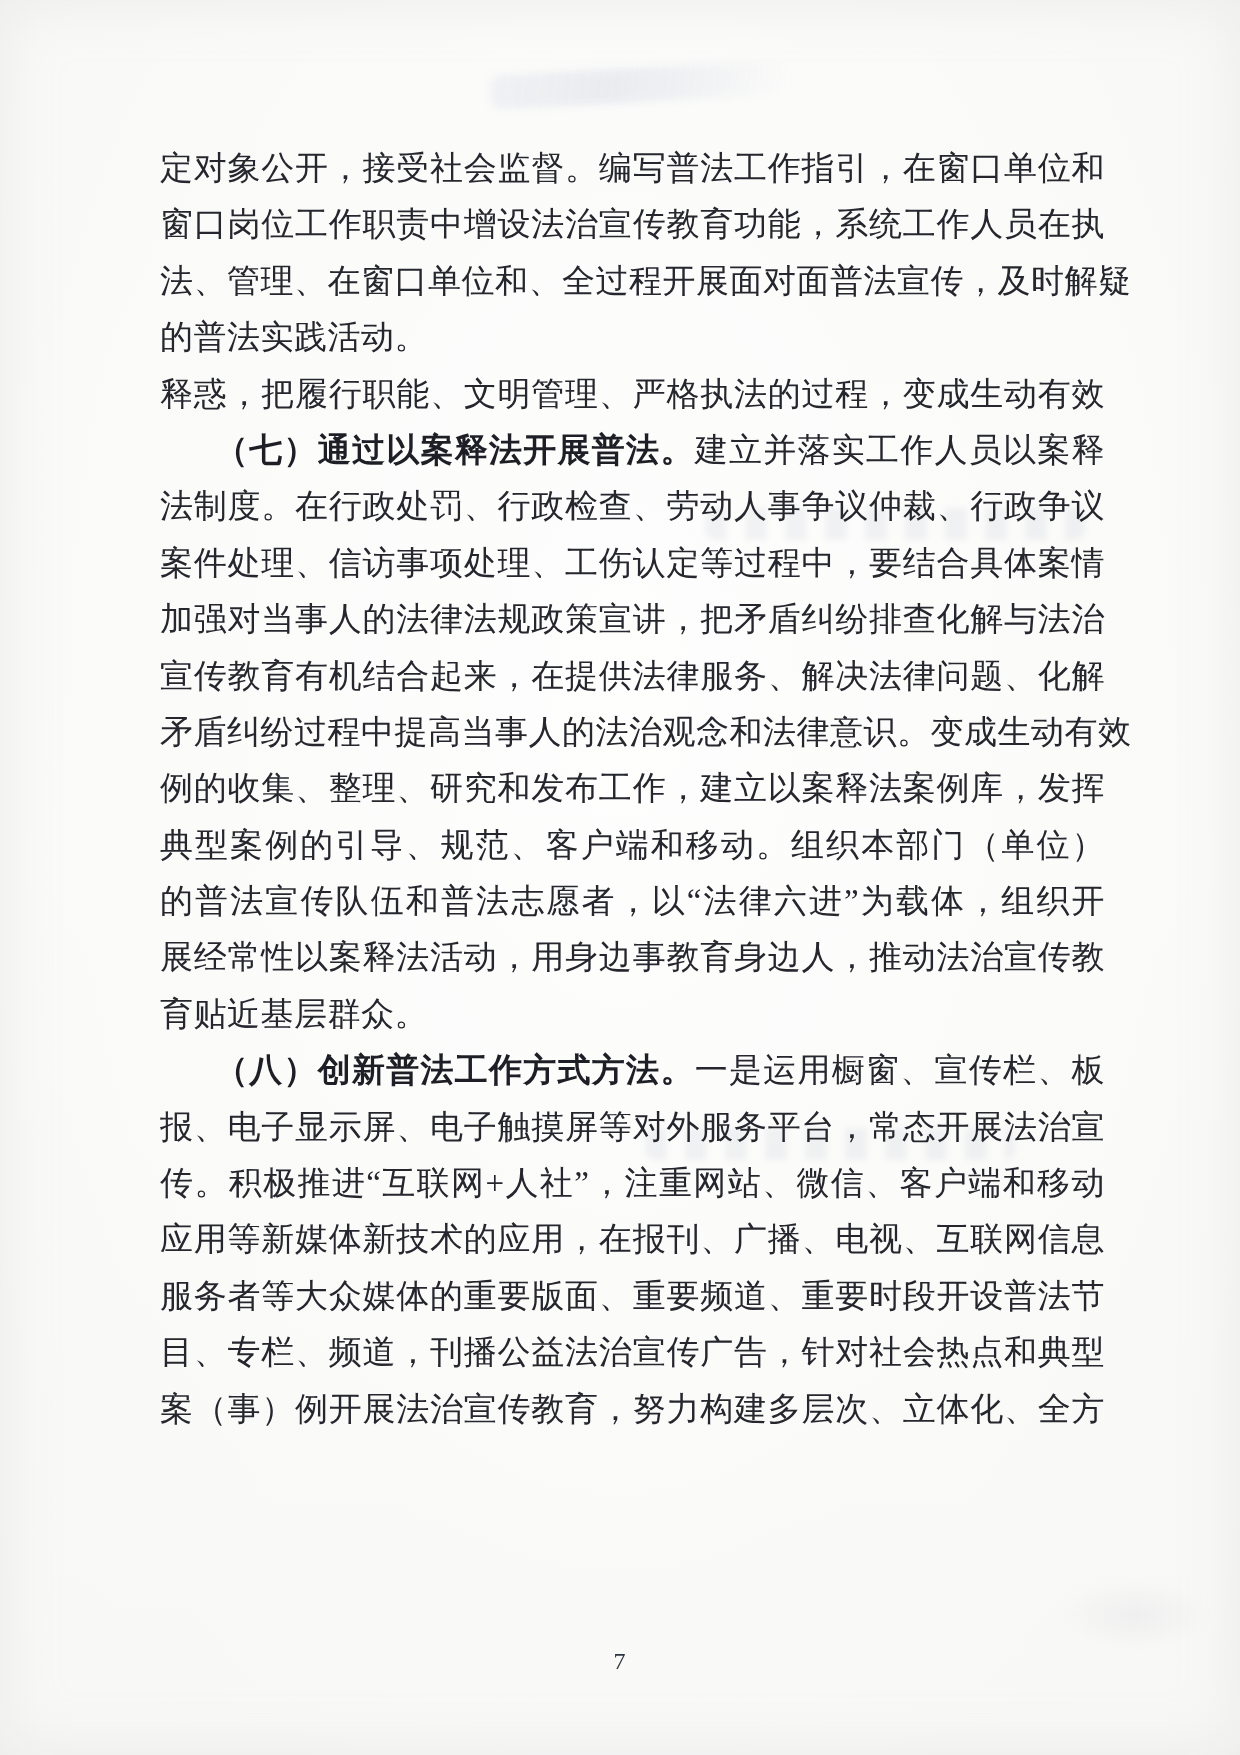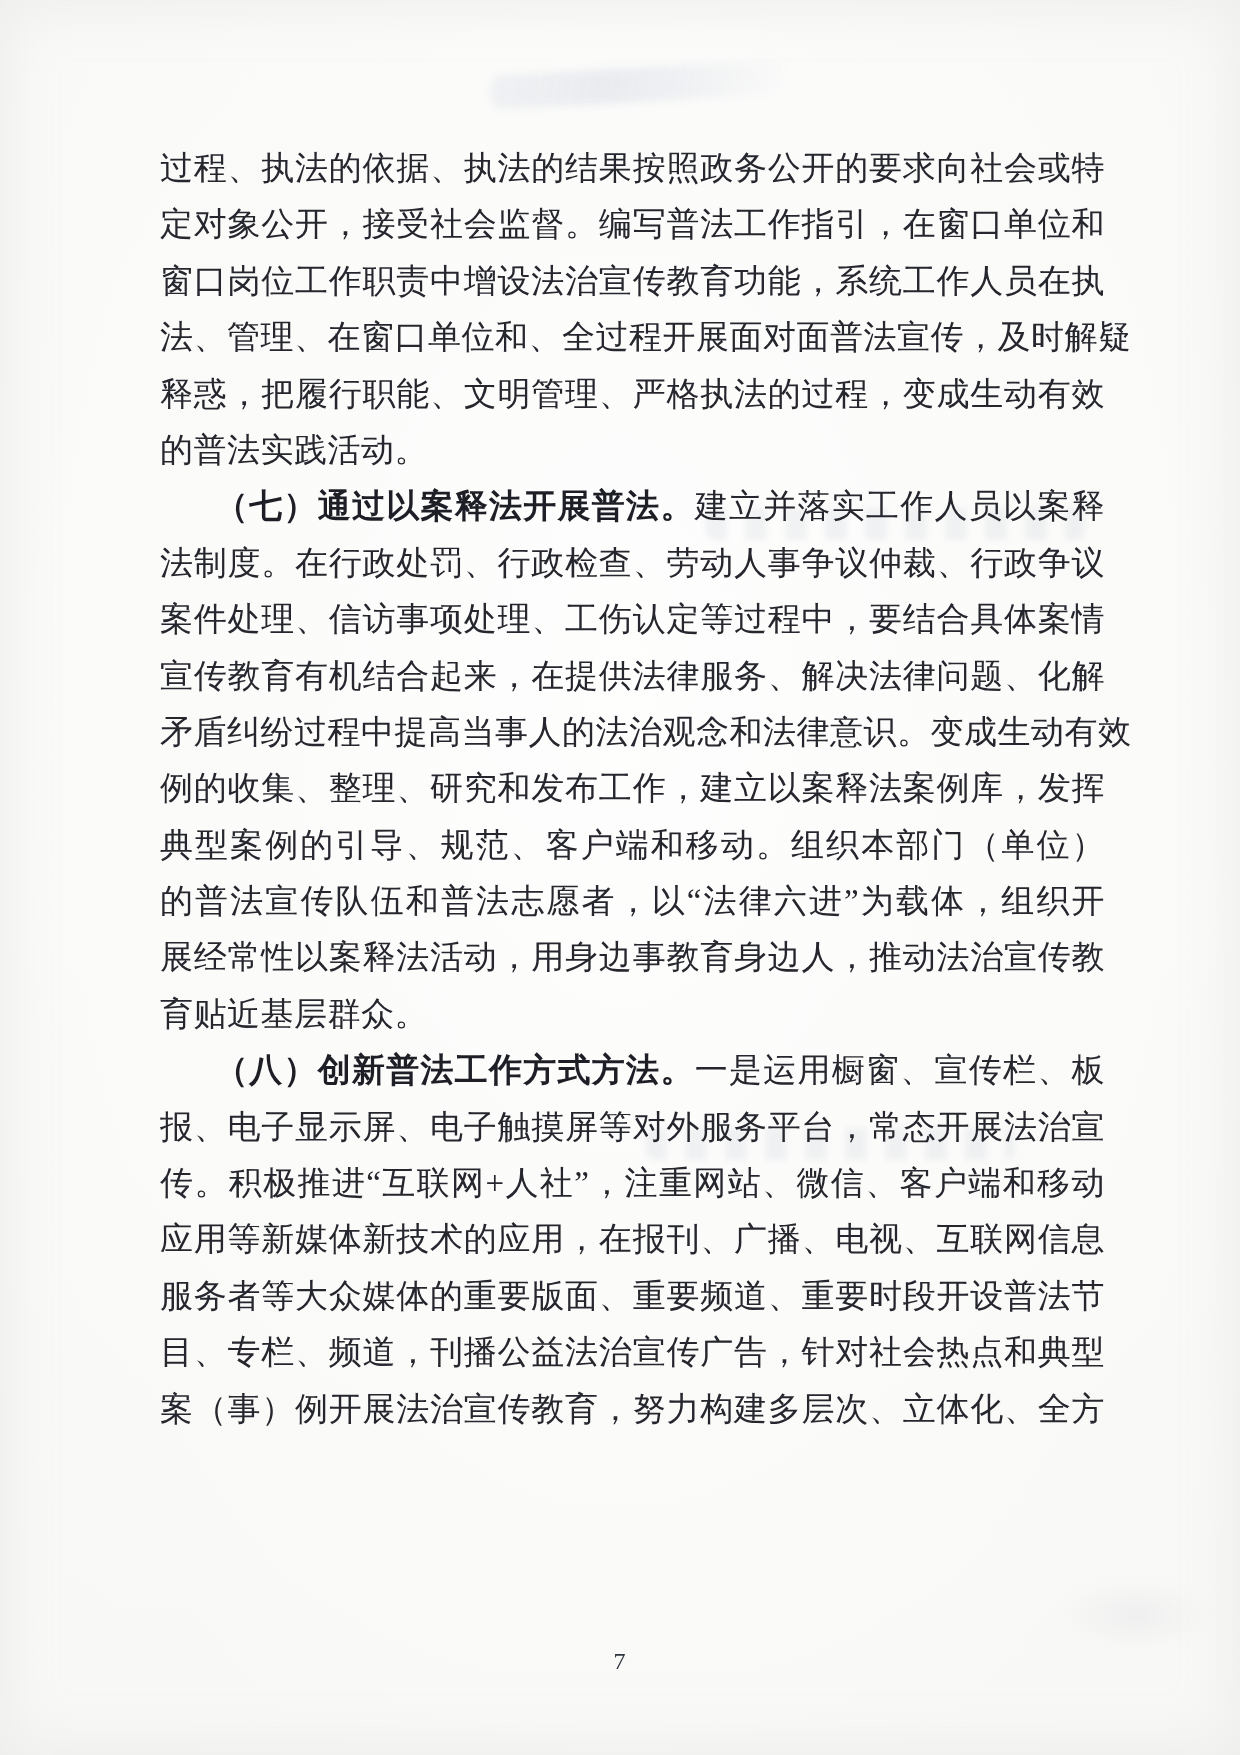--- a/index.html
+++ b/index.html
@@ -91,29 +91,29 @@
 <body>
 
 <div class="scan-surface"></div>
 
 <div class="artifact top-smear"></div>
 <div class="artifact bleed-row bleed-1"></div>
 <div class="artifact bleed-row bleed-2"></div>
 <div class="artifact corner-smudge"></div>
 
 <div class="textblock">
-  <div class="line"><span>过程、执法的依据、执法的结果按照政务公开的要求向社会或特</span></div>
   <div class="line"><span>定对象公开，接受社会监督。编写普法工作指引，在窗口单位和</span></div>
   <div class="line"><span>窗口岗位工作职责中增设法治宣传教育功能，系统工作人员在执</span></div>
   <div class="line"><span>法、管理、在窗口单位和、全过程开展面对面普法宣传，及时解疑</span></div>
+  <div class="line short"><span>的普法实践活动。</span></div>
   <div class="line"><span>释惑，把履行职能、文明管理、严格执法的过程，变成生动有效</span></div>
-  <div class="line short"><span>的普法实践活动。</span></div>
   <div class="line indent"><b>（七）通过以案释法开展普法。</b><span>建立并落实工作人员以案释</span></div>
   <div class="line"><span>法制度。在行政处罚、行政检查、劳动人事争议仲裁、行政争议</span></div>
   <div class="line"><span>案件处理、信访事项处理、工伤认定等过程中，要结合具体案情</span></div>
+  <div class="line"><span>加强对当事人的法律法规政策宣讲，把矛盾纠纷排查化解与法治</span></div>
   <div class="line"><span>宣传教育有机结合起来，在提供法律服务、解决法律问题、化解</span></div>
   <div class="line"><span>矛盾纠纷过程中提高当事人的法治观念和法律意识。变成生动有效</span></div>
   <div class="line"><span>例的收集、整理、研究和发布工作，建立以案释法案例库，发挥</span></div>
   <div class="line"><span>典型案例的引导、规范、客户端和移动。组织本部门（单位）</span></div>
   <div class="line"><span>的普法宣传队伍和普法志愿者，以“法律六进”为载体，组织开</span></div>
   <div class="line"><span>展经常性以案释法活动，用身边事教育身边人，推动法治宣传教</span></div>
   <div class="line short"><span>育贴近基层群众。</span></div>
   <div class="line indent"><b>（八）创新普法工作方式方法。</b><span>一是运用橱窗、宣传栏、板</span></div>
   <div class="line"><span>报、电子显示屏、电子触摸屏等对外服务平台，常态开展法治宣</span></div>
   <div class="line"><span>传。积极推进“互联网+人社”，注重网站、微信、客户端和移动</span></div>

